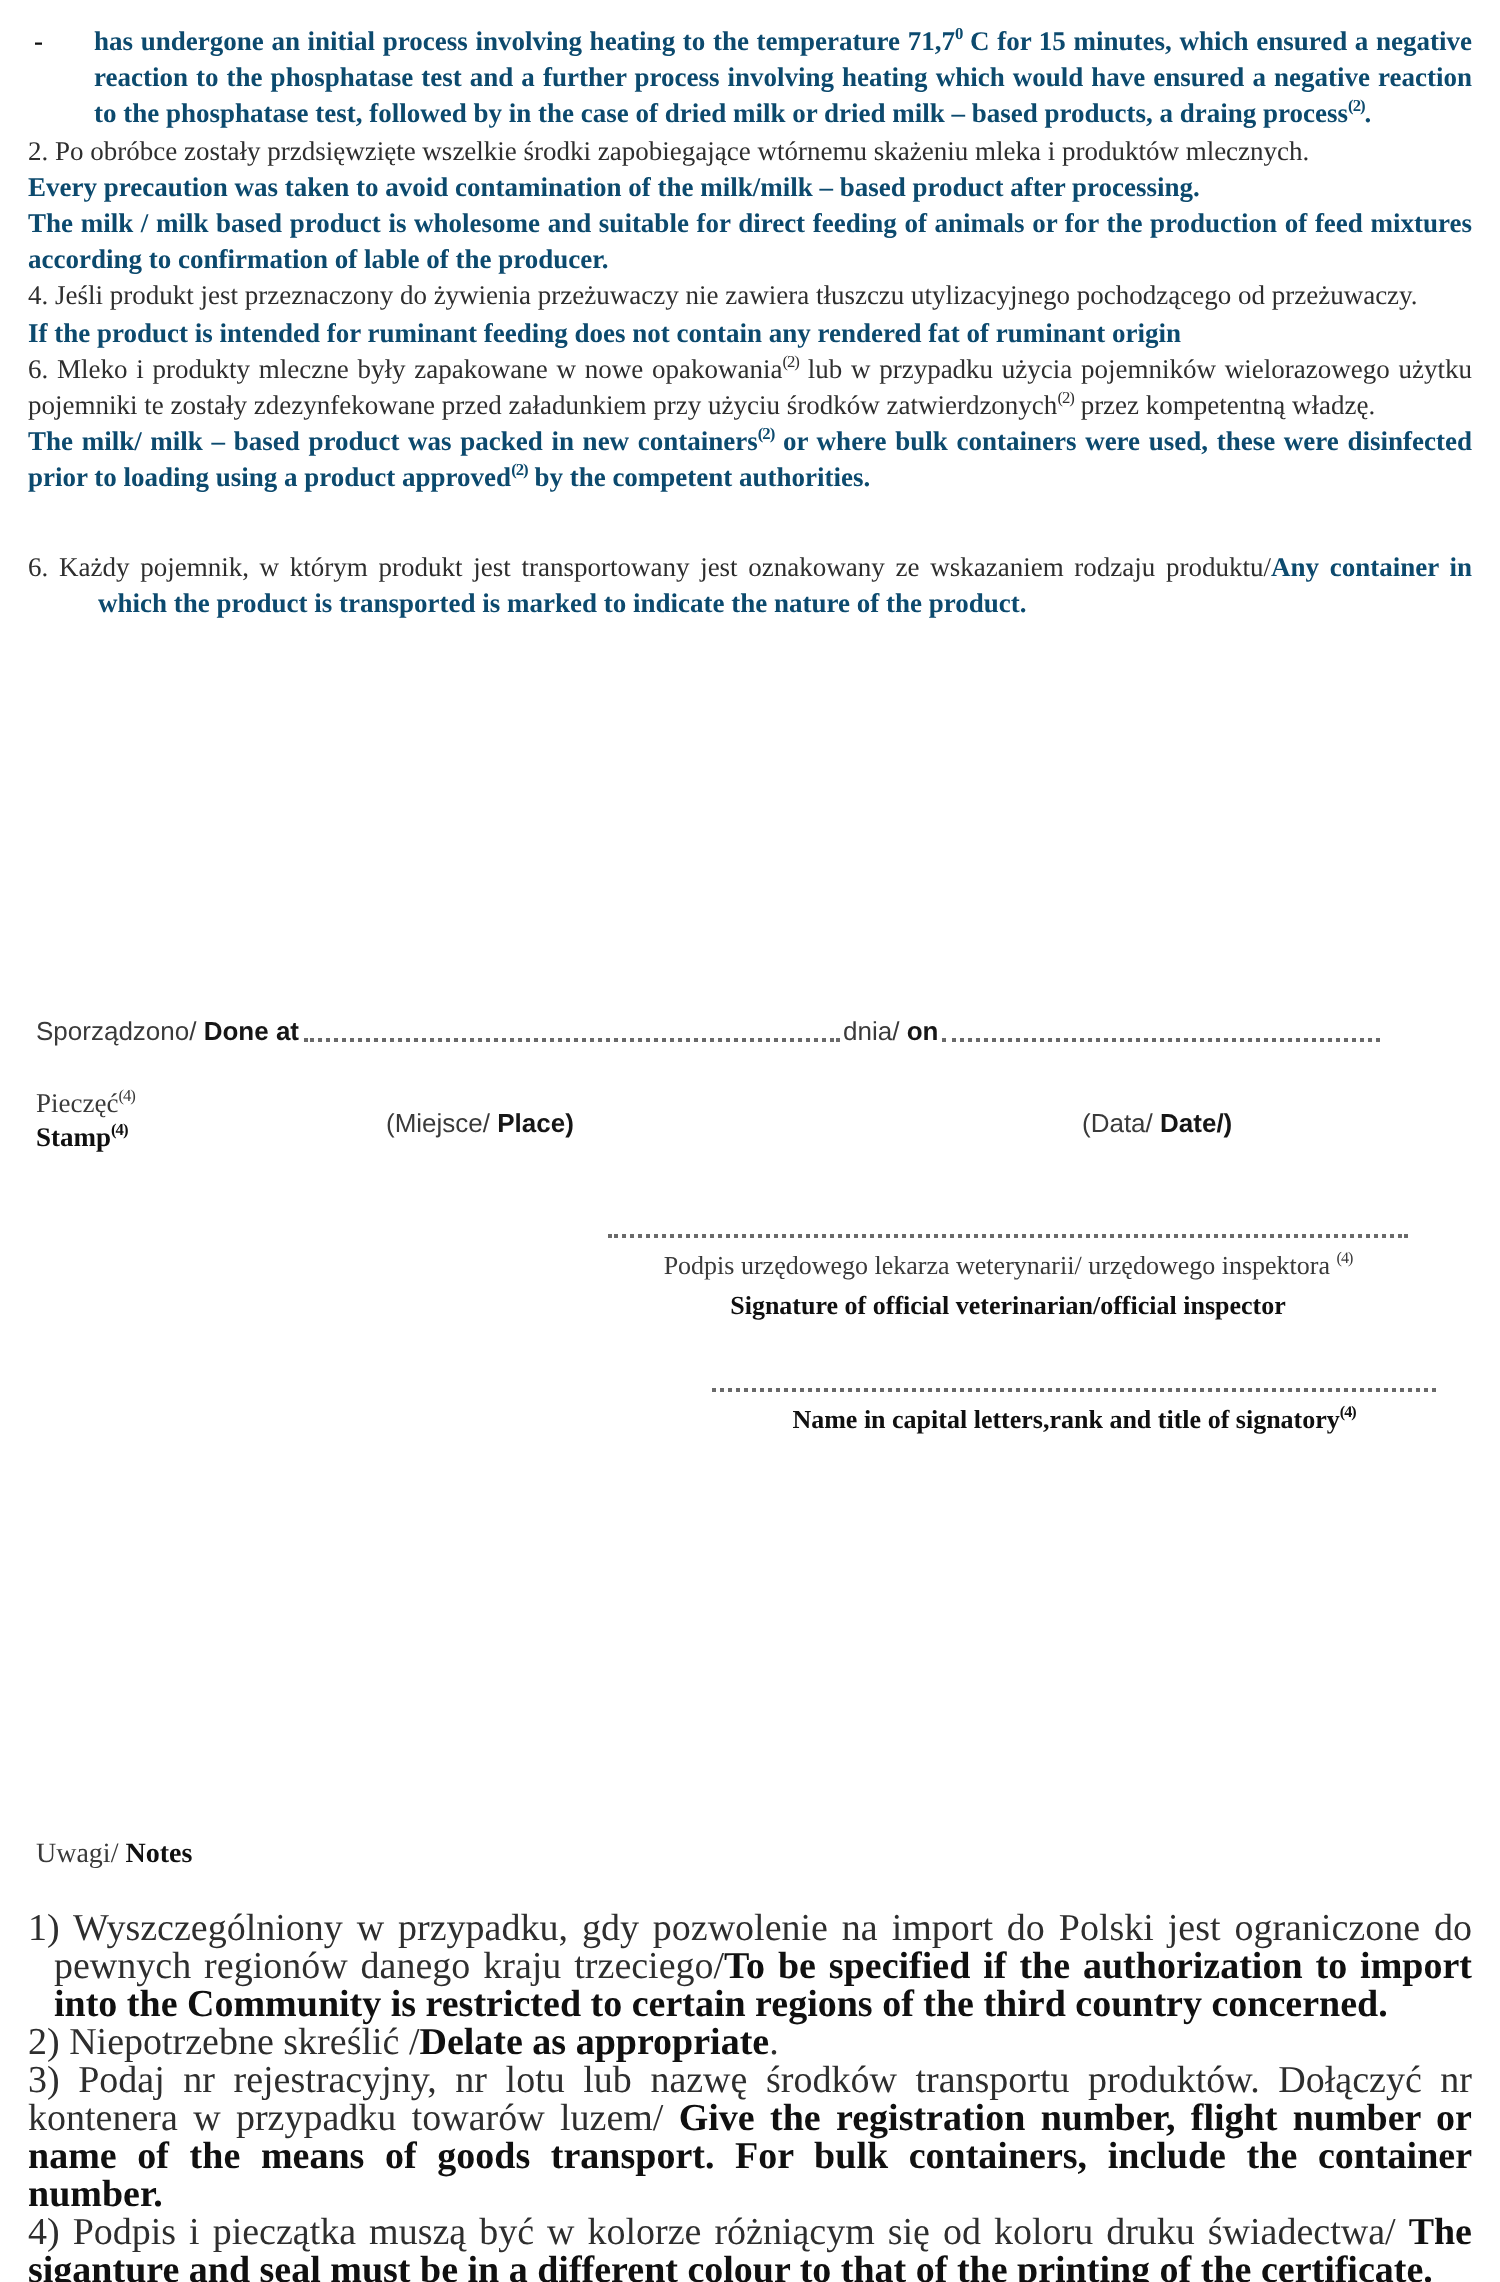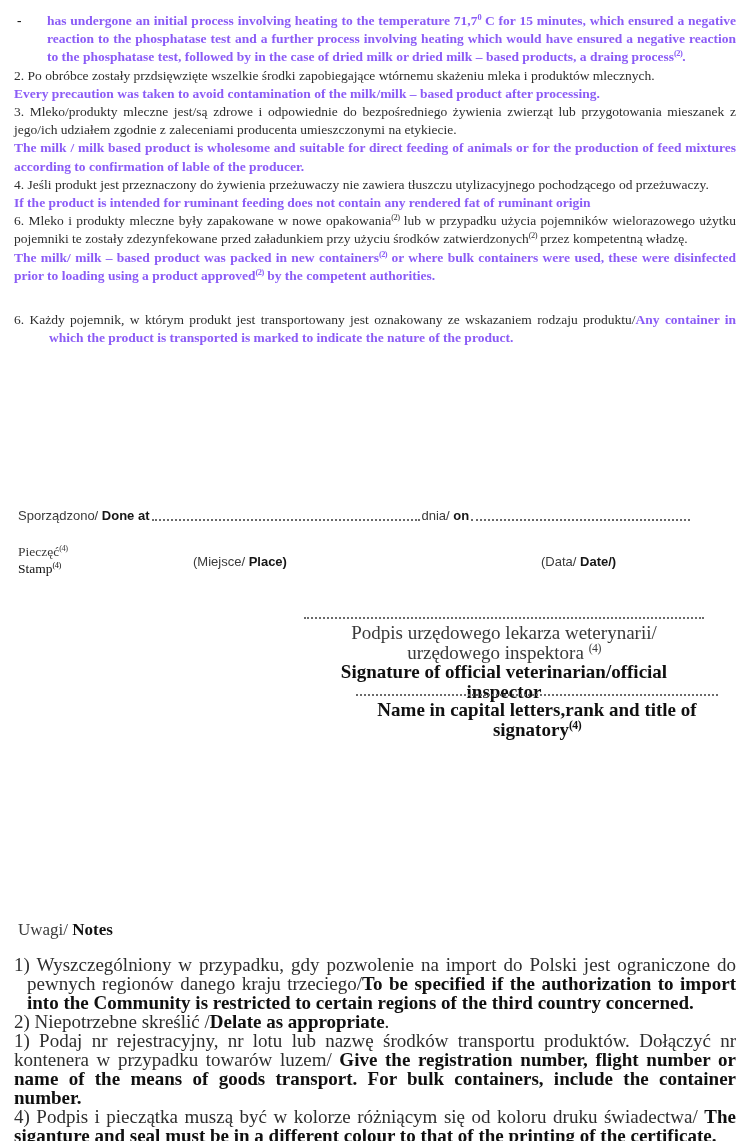--- a/index.html
+++ b/index.html
@@ -4,21 +4,21 @@
 <style>
   html,body{margin:0;padding:0;background:#e8e8e8;}
   .page{
     position:relative;width:750px;height:1141px;background:#ffffff;
     font-family:"Liberation Serif",serif;color:#2b2b2b;overflow:hidden;
     margin:0 auto;
   }
   
   .body-block{position:absolute;left:14px;top:12px;width:722px;}
   .para{margin:0;text-align:justify;font-size:13.5px;line-height:18.2px;color:#2e2e2e;}
-  .para .b{font-weight:700;color:#8b5cf6;}
+  .para .b{font-weight:700;color:#0c4a6e;}
   .para.dash{position:relative;padding-left:33px;}
   .para .marker{position:absolute;left:3px;top:0;font-weight:700;color:#101010;}
   .para.hang22{padding-left:22px;text-indent:-22px;}
   .para.hang35{padding-left:35px;text-indent:-35px;margin-top:26px;}
   sup{font-size:0.62em;line-height:0;vertical-align:super;letter-spacing:-0.5px;}
   
   .form-line{
     position:absolute;left:18px;top:508px;width:674px;display:flex;align-items:flex-end;
     font-family:"Liberation Sans",sans-serif;font-size:13px;color:#3a3a3a;white-space:nowrap;
   }
@@ -27,45 +27,44 @@
   .dots.place{width:268px;}
   .dots.date{flex:1 1 auto;}
   .under-label{
     position:absolute;font-family:"Liberation Sans",sans-serif;font-size:13px;color:#3a3a3a;
     top:526px;white-space:nowrap;margin-top:28px;
   }
   .under-label .b{font-weight:700;color:#161616;}
   .under-label.place{left:193px;}
   .under-label.date{left:541px;}
   .stamp-pl{position:absolute;left:18px;top:544px;font-size:13.5px;color:#3a3a3a;}
-  .stamp-en{position:absolute;left:18px;top:561px;font-size:13.5px;font-weight:400;color:#101010;}
+  .stamp-en{position:absolute;left:18px;top:561px;font-size:13.5px;font-weight:700;color:#101010;}
   
-  .sig{position:absolute;text-align:center;font-size:19px;line-height:19.5px;color:#3a3a3a;}
+  .sig{position:absolute;text-align:center;font-size:13px;line-height:19.5px;color:#3a3a3a;}
   .sig .dotline{border-top:2px dotted #6a6a6a;height:2px;margin-bottom:2px;}
   .sig .en{font-weight:700;color:#101010;text-align:center;}
   .sig1{left:304px;top:617px;width:400px;}
   .sig2{left:356px;top:694px;width:362px;}
   
-  .uwagi{position:absolute;left:18px;top:920px;font-size:17px;color:#3a3a3a;}
+  .uwagi{position:absolute;left:18px;top:920px;font-size:14px;color:#3a3a3a;}
   .uwagi .b{font-weight:700;color:#101010;}
   .notes-block{position:absolute;left:14px;top:955px;width:722px;}
   .note{margin:0;text-align:justify;font-size:19px;line-height:19px;color:#2e2e2e;}
   .note.hang{padding-left:13px;text-indent:-13px;}
   .note .b{font-weight:700;color:#101010;}
 </style>
 </head>
 <body>
 
 <div class="page">
 
   <div class="body-block" id="paragraphs">
       <p class="para dash"><span class="marker">-</span><span class="b">has undergone an initial process involving heating to the temperature 71,7</span><sup class="b">0</sup><span class="b"> C for 15 minutes, which ensured a negative reaction to the phosphatase test and a further process involving heating which would have ensured a negative reaction to the phosphatase test, followed by in the case of dried milk or dried milk – based products, a draing process</span><sup class="b">(2)</sup><span class="b">.</span></p>
       <p class="para hang22"><span>2. Po obróbce zostały przdsięwzięte wszelkie środki zapobiegające wtórnemu skażeniu mleka i produktów mlecznych.</span></p>
       <p class="para"><span class="b">Every precaution was taken to avoid contamination of the milk/milk – based product after processing.</span></p>
-      <p class="para"><span>3. Mleko/produkty mleczne jest/są zdrowe i odpowiednie do bezpośredniego żywienia zwierząt lub przygotowania mieszanek z jego/ich udziałem zgodnie z zaleceniami producenta umieszczonymi na etykiecie.</span></p>
       <p class="para"><span class="b">The milk / milk based product is wholesome and suitable for direct feeding of animals or for the production of feed mixtures according to confirmation of lable of the producer.</span></p>
       <p class="para"><span>4. Jeśli produkt jest przeznaczony do żywienia przeżuwaczy nie zawiera tłuszczu utylizacyjnego pochodzącego od przeżuwaczy.</span></p>
       <p class="para"><span class="b">If the product is intended for ruminant feeding does not contain any rendered fat of ruminant origin</span></p>
       <p class="para"><span>6. Mleko i produkty mleczne były zapakowane w nowe opakowania</span><sup>(2)</sup><span> lub w przypadku użycia pojemników wielorazowego użytku pojemniki te zostały zdezynfekowane przed załadunkiem przy użyciu środków zatwierdzonych</span><sup>(2)</sup><span> przez kompetentną władzę.</span></p>
       <p class="para"><span class="b">The milk/ milk – based product was packed in new containers</span><sup class="b">(2)</sup><span class="b"> or where bulk containers were used, these were disinfected prior to loading using a product approved</span><sup class="b">(2)</sup><span class="b"> by the competent authorities.</span></p>
       <p class="para hang35"><span>6. Każdy pojemnik, w którym produkt jest transportowany jest oznakowany ze wskazaniem rodzaju produktu/</span><span class="b">Any container in which the product is transported is marked to indicate the nature of the product.</span></p>
     </div>
 
   <div class="form-line">
     <span><span>Sporządzono/ </span><span class="b">Done at</span></span>
@@ -87,17 +86,17 @@
 
   <div class="sig sig2">
     <div class="dotline"></div>
     <div class="en"><span>Name in capital letters,rank and title of signatory</span><sup>(4)</sup></div>
   </div>
 
   <div class="uwagi"><span>Uwagi/ </span><span class="b">Notes</span></div>
   <div class="notes-block" id="notes">
       <p class="note hang"><span>1) Wyszczególniony w przypadku, gdy pozwolenie na import do Polski jest ograniczone do pewnych regionów danego kraju trzeciego/</span><span class="b">To be specified if the authorization to import into the Community is restricted to certain regions of the third country concerned.</span></p>
       <p class="note"><span>2) Niepotrzebne skreślić /</span><span class="b">Delate as appropriate</span><span>.</span></p>
-      <p class="note"><span>1) Podaj nr rejestracyjny, nr lotu lub nazwę środków transportu produktów. Dołączyć nr kontenera w przypadku towarów luzem/ </span><span class="b">Give the registration number, flight number or name of the means of goods transport. For bulk containers, include the container  number.</span></p>
+      <p class="note"><span>3) Podaj nr rejestracyjny, nr lotu lub nazwę środków transportu produktów. Dołączyć nr kontenera w przypadku towarów luzem/ </span><span class="b">Give the registration number, flight number or name of the means of goods transport. For bulk containers, include the container  number.</span></p>
       <p class="note"><span>4) Podpis i pieczątka muszą być w kolorze różniącym się od koloru druku świadectwa/ </span><span class="b">The siganture and seal must be in a different colour to that of the printing of the certificate.</span></p>
     </div>
 
 </div>
 
 </body></html>

